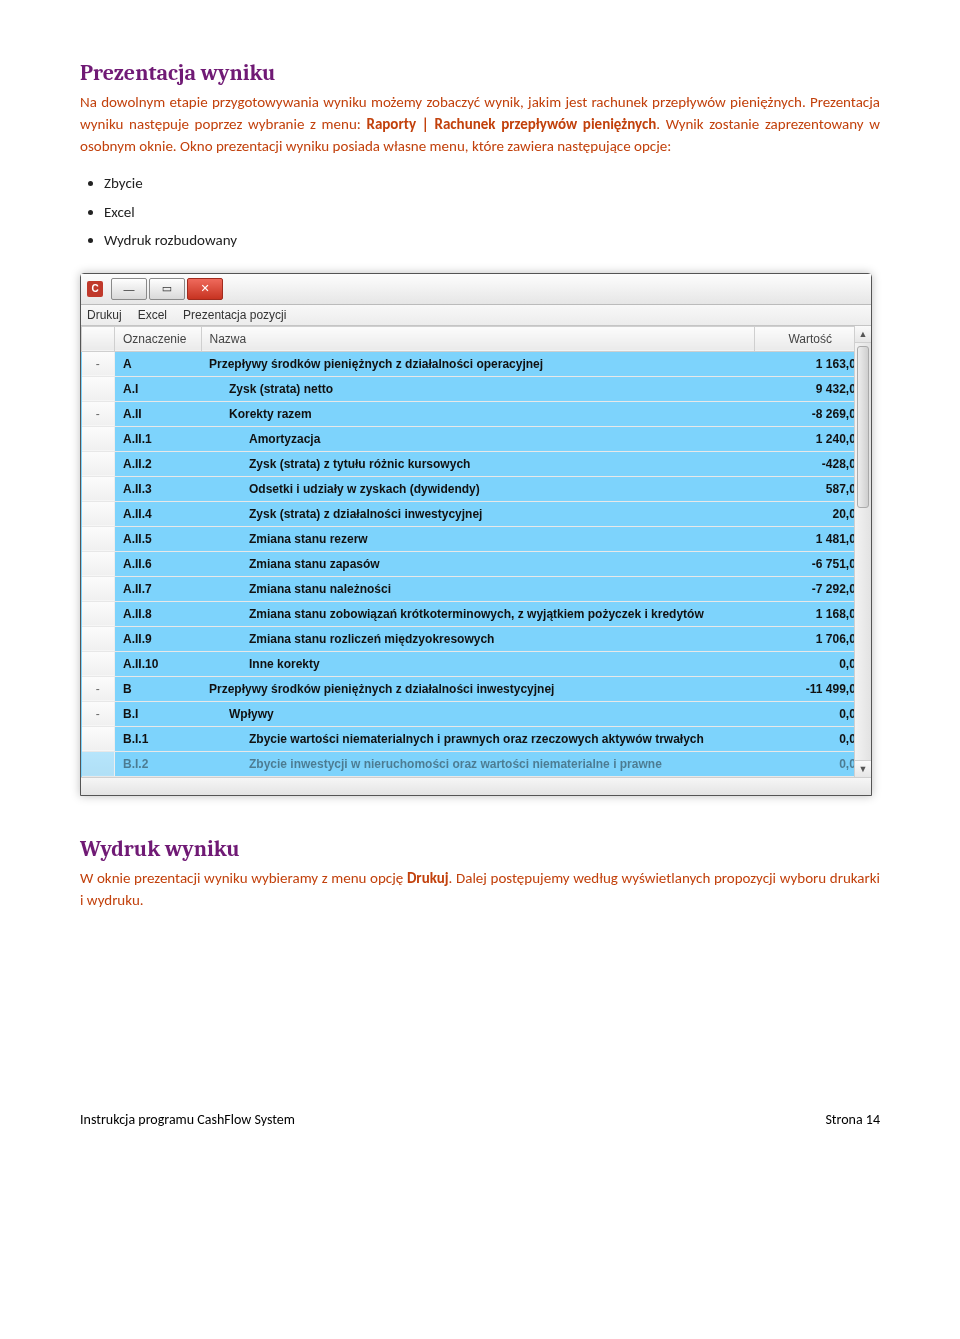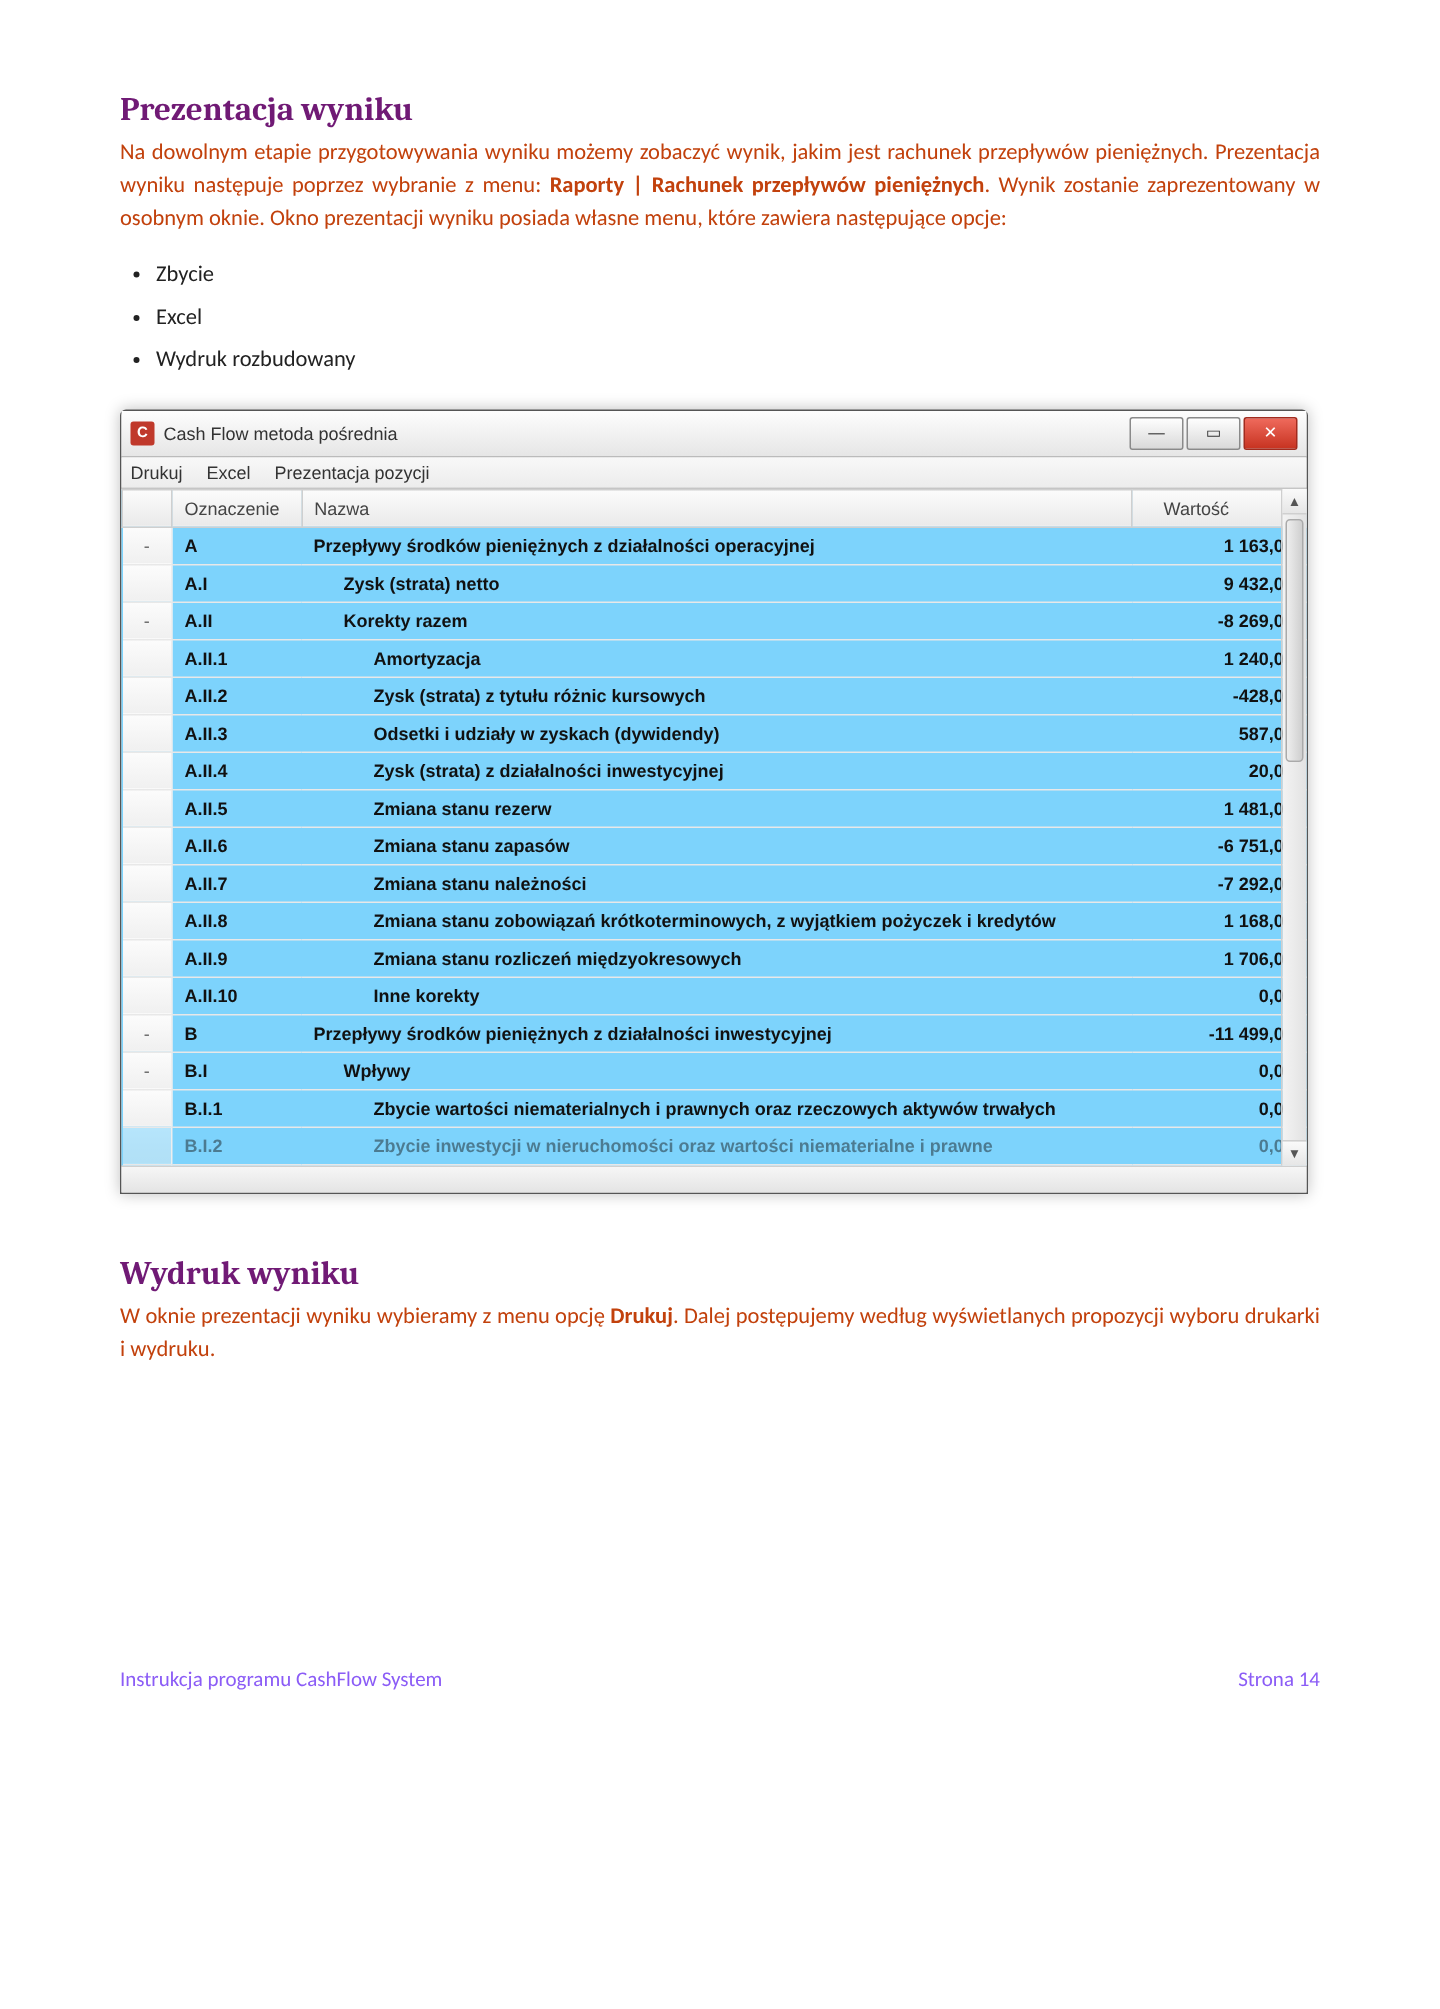--- a/index.html
+++ b/index.html
@@ -111,21 +111,21 @@
     font-size:12px;
   }
   table.grid th {
     background:linear-gradient(#fcfcfc,#eaeaea);
     border:1px solid #cfcfcf;
     padding:5px 8px;
     font-weight:normal;
     color:#444;
     text-align:left;
   }
-  table.grid th.val { text-align:center; padding-right:38px;}
+  table.grid th.val { text-align:right; padding-right:38px;}
   table.grid td {
     border-bottom:1px solid #e8e8e8;
     padding:5px 8px;
     color:#111;
   }
   table.grid td.toggle {
     width:16px;
     text-align:center;
     color:#666;
     border-right:1px solid #eee;
@@ -175,21 +175,21 @@
   .hscroll {
     height:17px;
     background:linear-gradient(#f6f6f6,#e4e4e4);
     border-top:1px solid #cfcfcf;
   }
 
   .footer {
     position: relative;
     margin-top: 200px;
     font-size: 14px;
-    color:#8b5cf6;
+    color:#000000;
   }
   .footer .right {
     float:right;
   }
 </style>
 </head>
 <body>
 
 <h2 class="section-title">Prezentacja wyniku</h2>
 <p class="body-text">
@@ -197,21 +197,20 @@
 </p>
 <ul class="bullets">
   <li>Zbycie</li>
   <li>Excel</li>
   <li>Wydruk rozbudowany</li>
 </ul>
 
 <div class="window">
   <div class="titlebar">
     <div class="app-icon">C</div>
-    <div class="title-text">Cash Flow metoda pośrednia</div>
     <div class="win-btns">
       <div class="win-btn">—</div>
       <div class="win-btn">▭</div>
       <div class="win-btn close">✕</div>
     </div>
   </div>
   <div class="menubar">
     <span>Drukuj</span>
     <span>Excel</span>
     <span>Prezentacja pozycji</span>

